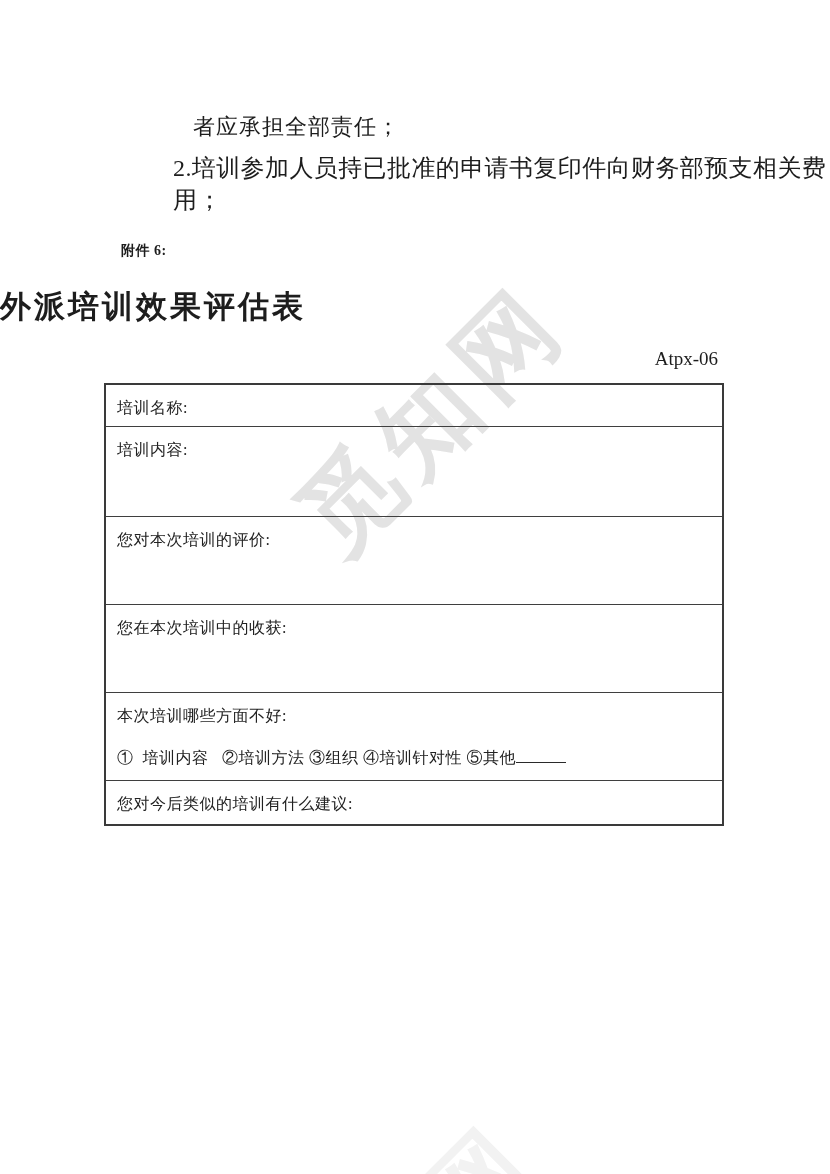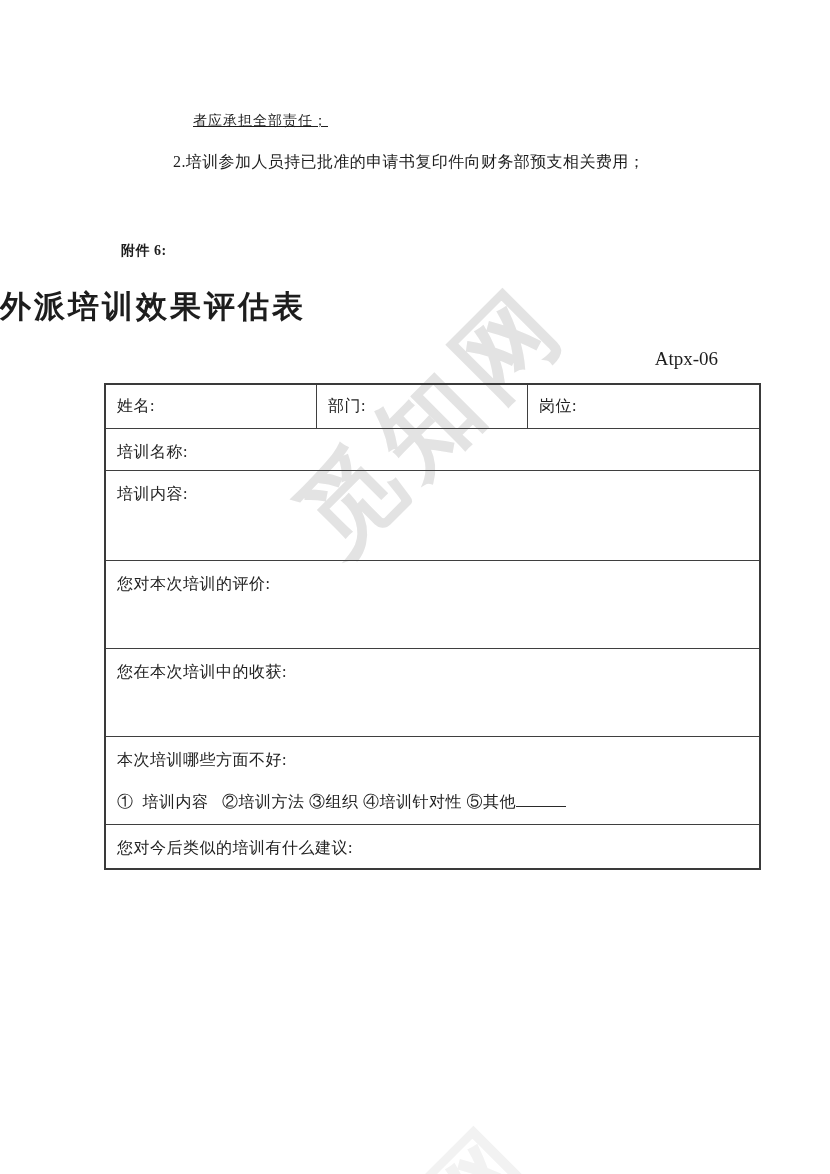--- a/index.html
+++ b/index.html
@@ -36,28 +36,27 @@
   }
   .watermark.main   { left: 173px; top: 355px; color: #e3e3e3; }
   .watermark.bottom { left: 144px; top: 1193px; color: #f2f2f2; }
 
   .content { position: relative; z-index: 1; }
 
   
   .intro-line1 {
     position: absolute;
     left: 193px; top: 112px;
-    font-size: 14px;
+    font-size: 22px;
     letter-spacing: 1px;
-    text-decoration: underline;
   }
   .intro-line2 {
     position: absolute;
     left: 173px; top: 152px;
-    font-size: 16px;
+    font-size: 24px;
     letter-spacing: 0.4px;
   }
 
   
   .attachment-label {
     position: absolute;
     left: 121px; top: 242px;
     font-size: 14px;
     font-weight: bold;
     letter-spacing: 0.5px;
@@ -127,31 +126,20 @@
     <div class="intro-line2">2.培训参加人员持已批准的申请书复印件向财务部预支相关费用；</div>
 
     <div class="attachment-label">附件 6:</div>
 
     <div class="doc-title">外派培训效果评估表</div>
 
     <div class="form-code">Atpx-06</div>
 
     <table class="eval-form">
       <tbody>
-          <tr class="hdr" style="height:44px;">
-        <td class="col1">
-          <span>姓名:</span>
-        </td>
-        <td class="col2">
-          <span>部门:</span>
-        </td>
-        <td class="col3">
-          <span>岗位:</span>
-        </td>
-      </tr>
 
       <tr style="height:42px;padding-left:44px;">
         <td colspan="3">
           <span>培训名称:</span>
         </td>
       </tr>
 
       <tr style="height:90px;">
         <td colspan="3">
           <span>培训内容:</span>

